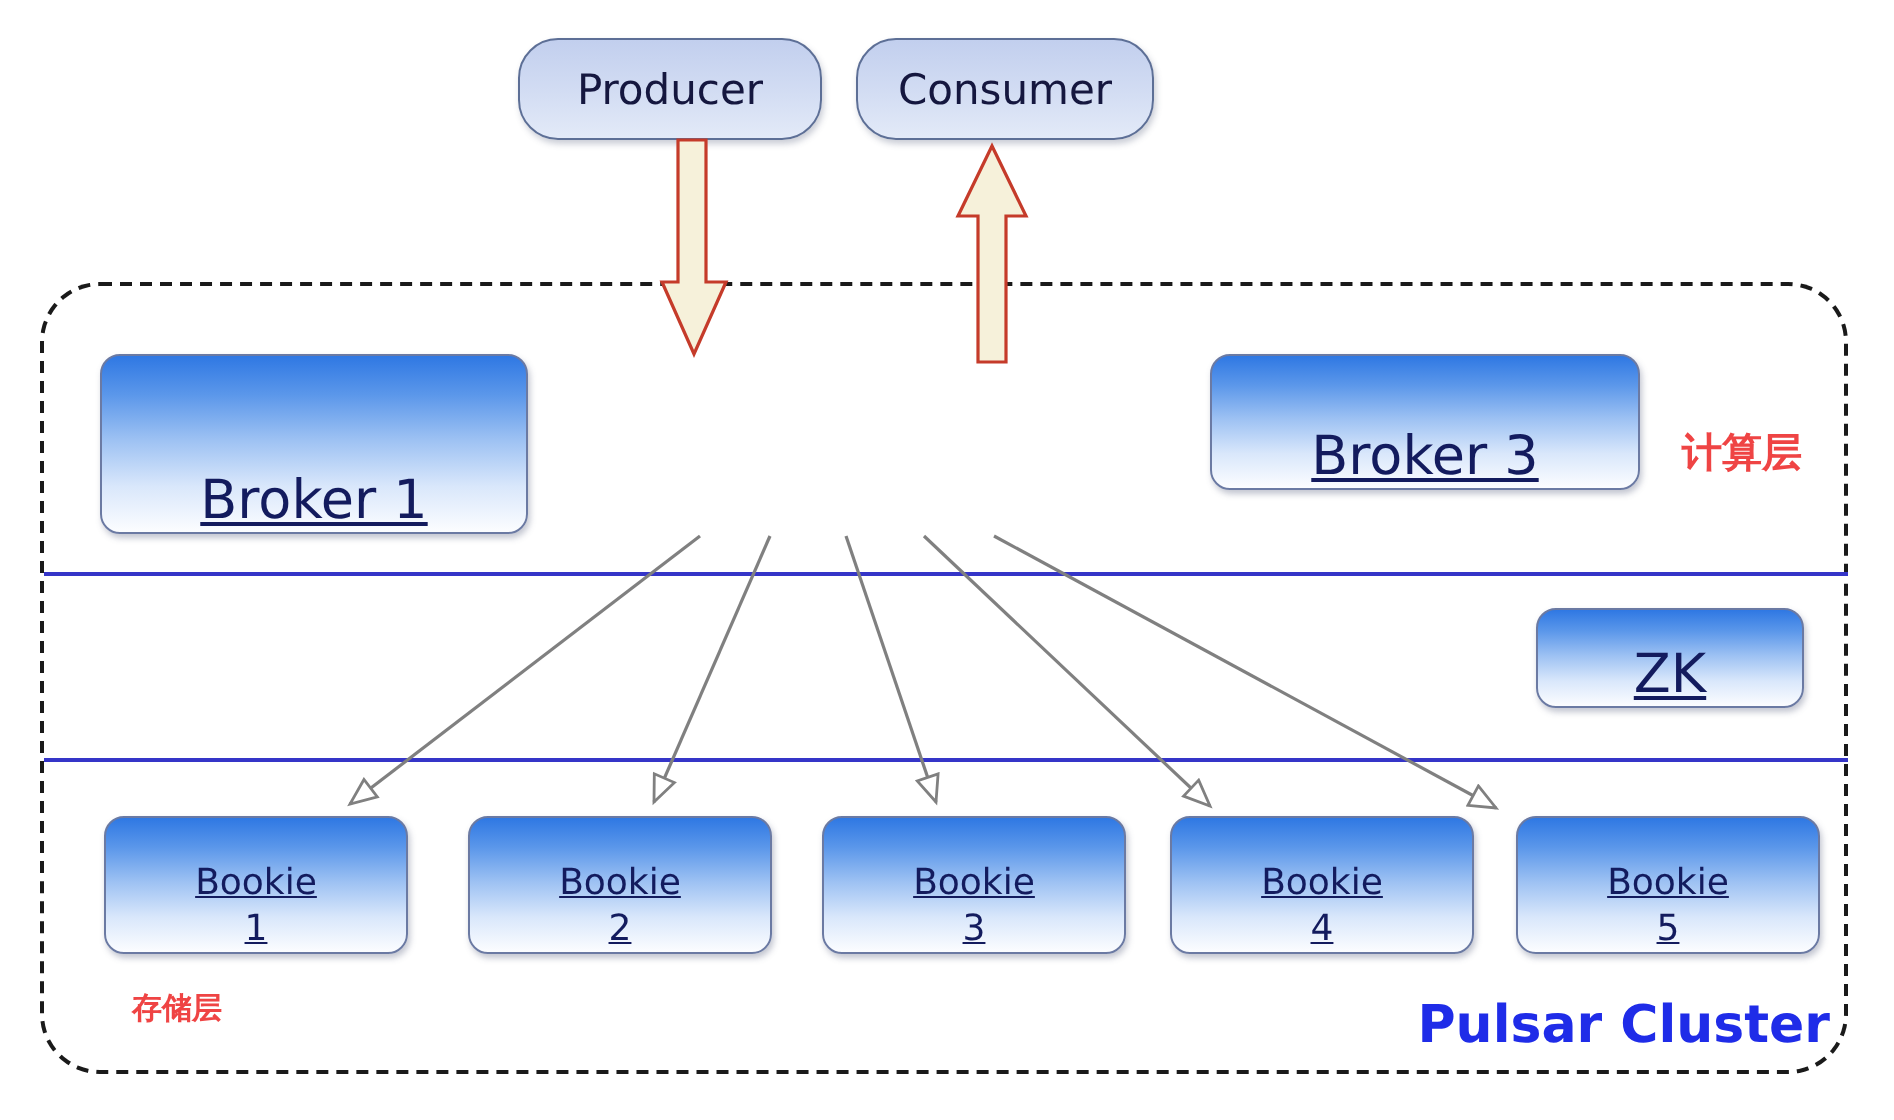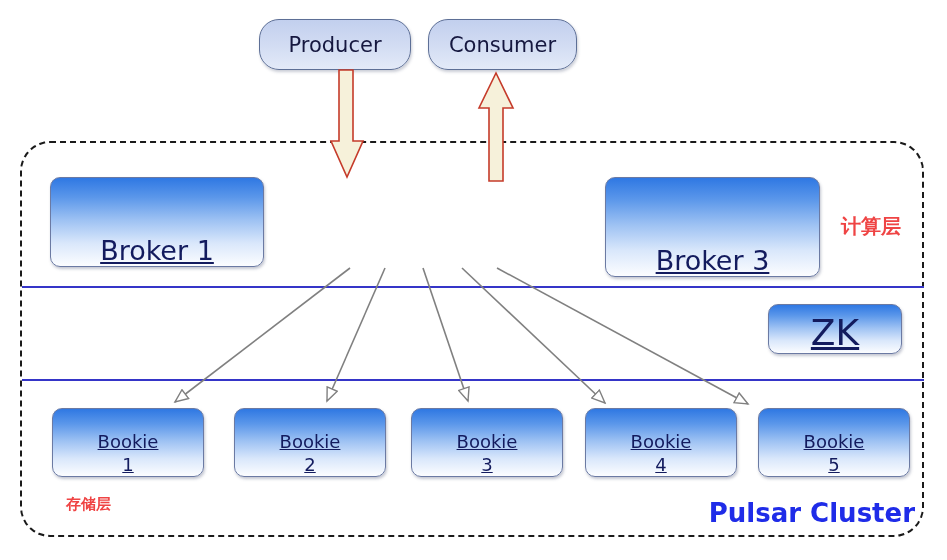--- a/index.html
+++ b/index.html
@@ -23,21 +23,21 @@
   .node{
     position:absolute;box-sizing:border-box;
     border:1.5px solid #6b7aa3;border-radius:10px;
     background:linear-gradient(180deg,#2f78e3 0%,#5b97ea 22%,#9ec2f3 48%,#d9e7fb 74%,#fcfdff 100%);
     box-shadow:1px 2px 3px rgba(80,90,120,.35);
     display:flex;align-items:center;justify-content:flex-end;flex-direction:column;
     color:#131b5e;
     text-decoration:underline;
   }
   .node.broker{font-size:27px;}
-  .node.zk{font-size:36px;}
+  .node.zk{font-size:27px;}
   .node.bookie{font-size:18px;line-height:1.25;}
   
   .endpoint{
     position:absolute;box-sizing:border-box;
     border:1.5px solid #5d6f96;border-radius:20px;
     background:linear-gradient(180deg,#c2cfee 0%,#d3ddf3 55%,#e3eaf8 100%);
     box-shadow:1px 2px 3px rgba(80,90,120,.3);
     display:flex;align-items:center;justify-content:center;
     color:#15173f;font-size:21px;
   }
@@ -70,21 +70,21 @@
   <div class="endpoint z2" style="left:259px;top:19px;width:152px;height:51px">
     <span>Producer</span>
   </div>
   <div class="endpoint z2" style="left:428px;top:19px;width:149px;height:51px">
     <span>Consumer</span>
   </div>
 
   <div class="node broker z2" style="left:50px;top:177px;width:214px;height:90px">
     <span>Broker 1</span>
   </div>
-  <div class="node broker z2" style="left:605px;top:177px;width:215px;height:100px">
+  <div class="node broker z2" style="left:605px;top:177px;width:215px;height:68px">
     <span>Broker 3</span>
   </div>
 
   <div class="node zk z2" style="left:768px;top:304px;width:134px;height:50px">
     <span>ZK</span>
   </div>
 
   <div class="node bookie z2" style="left:52px;top:408px;width:152px;height:69px">
     <span>Bookie</span>
     <span>1</span>

